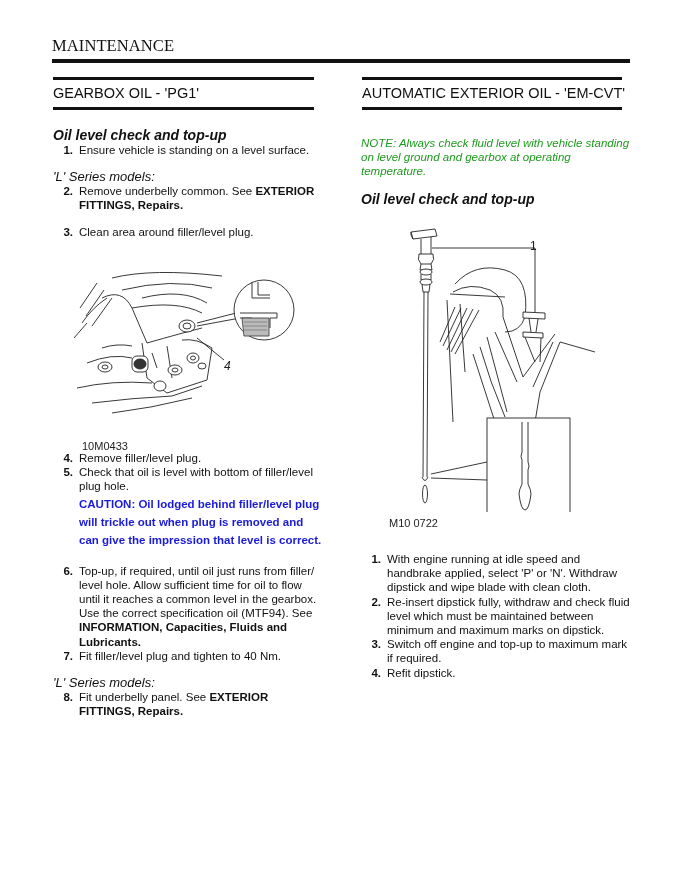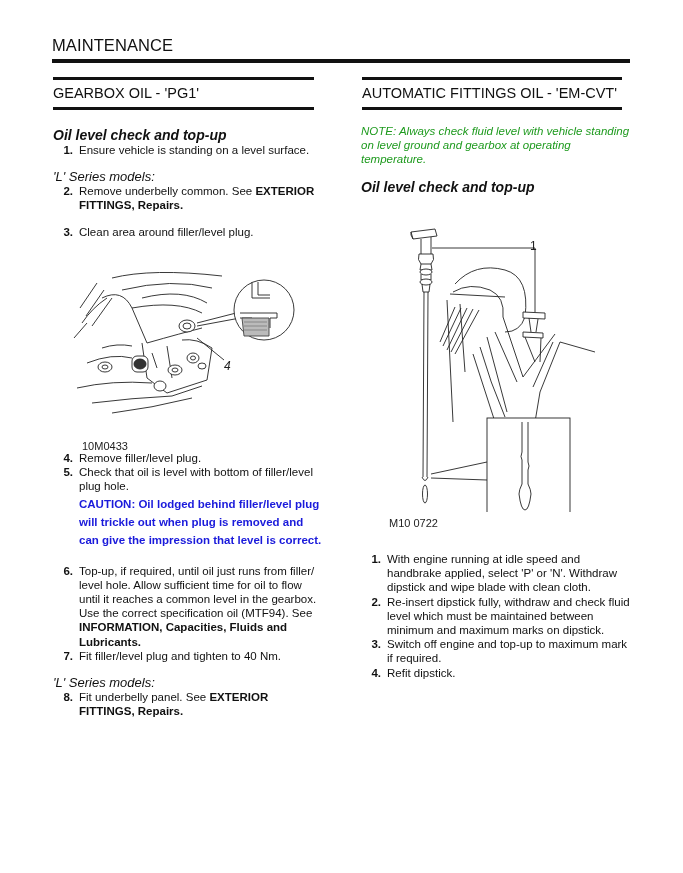--- a/index.html
+++ b/index.html
@@ -1,19 +1,19 @@
 <!DOCTYPE html>
 <html><head>
 <meta charset="utf-8">
 <style>
   html, body { margin:0; padding:0; background:#ffffff; }
   body { width:683px; height:873px; position:relative; overflow:hidden;
          font-family:"Liberation Sans", sans-serif; color:#111; }
   .abs { position:absolute; }
-  .page-title { left:52px; top:36px; font-size:16.5px; letter-spacing:0.1px; color:#111; }
+  .page-title { left:52px; top:36px; font-size:16.5px; letter-spacing:0.1px; color:#111;font-family:Liberation Serif, serif; }
   .main-rule { left:52px; top:59px; width:578px; height:4px; background:#111; }
   .sec-rule { height:2.5px; background:#111; }
   .sec-title { font-weight:normal; font-size:14.5px; color:#111; }
   .h-sub { font-weight:bold; font-size:14px;font-style:italic; }
   .series { font-weight:normal; font-style:italic; font-size:13px; }
   .step { font-size:11.5px; line-height:14.2px; display:flex; }
   .step .num { width:26px; text-align:right; font-weight:bold; padding-right:6px; flex:none; box-sizing:border-box; }
   .step .txt { flex:1; }
   b { font-weight:bold; }
   .caution { font-weight:bold; color:#1a1adb; font-size:11.5px; line-height:18px; }
@@ -126,24 +126,24 @@
   </div>
   <div style="height:12px"></div>
   <div class="series">'L' Series models:</div>
   <div class="step">
     <span class="num">8.</span>
     <span class="txt"><span>Fit underbelly panel. See </span><b>EXTERIOR FITTINGS, Repairs.</b></span>
   </div>
 </div>
 
 <div class="abs sec-rule" style="left:362px; top:77px; width:260px;"></div>
-<div class="abs sec-title" style="left:362px; top:85px;">AUTOMATIC FITTINGS OIL - 'EM-CVT'</div>
+<div class="abs sec-title" style="left:362px; top:85px;">AUTOMATIC EXTERIOR OIL - 'EM-CVT'</div>
 <div class="abs sec-rule" style="left:362px; top:107px; width:260px;"></div>
 
-<div class="col" style="left:361px; top:124px; width:275px;">
+<div class="col" style="left:361px; top:136px; width:275px;">
   <div class="note">NOTE: Always check fluid level with vehicle standing on level ground and gearbox at operating temperature.</div>
   <div style="height:12px"></div>
   <div class="h-sub">Oil level check and top-up</div>
 </div>
 
 <div class="abs" style="left:395px; top:222px; width:200px; height:290px;">
   <svg width="200" height="290" viewBox="0 0 200 290" fill="none" stroke="#222" stroke-width="0.9">
 
     <path d="M16 10 L40 7 L42 14 L18 17 Z" fill="#fff"></path>
     <path d="M16 10 L16 13 L18 17"></path>

